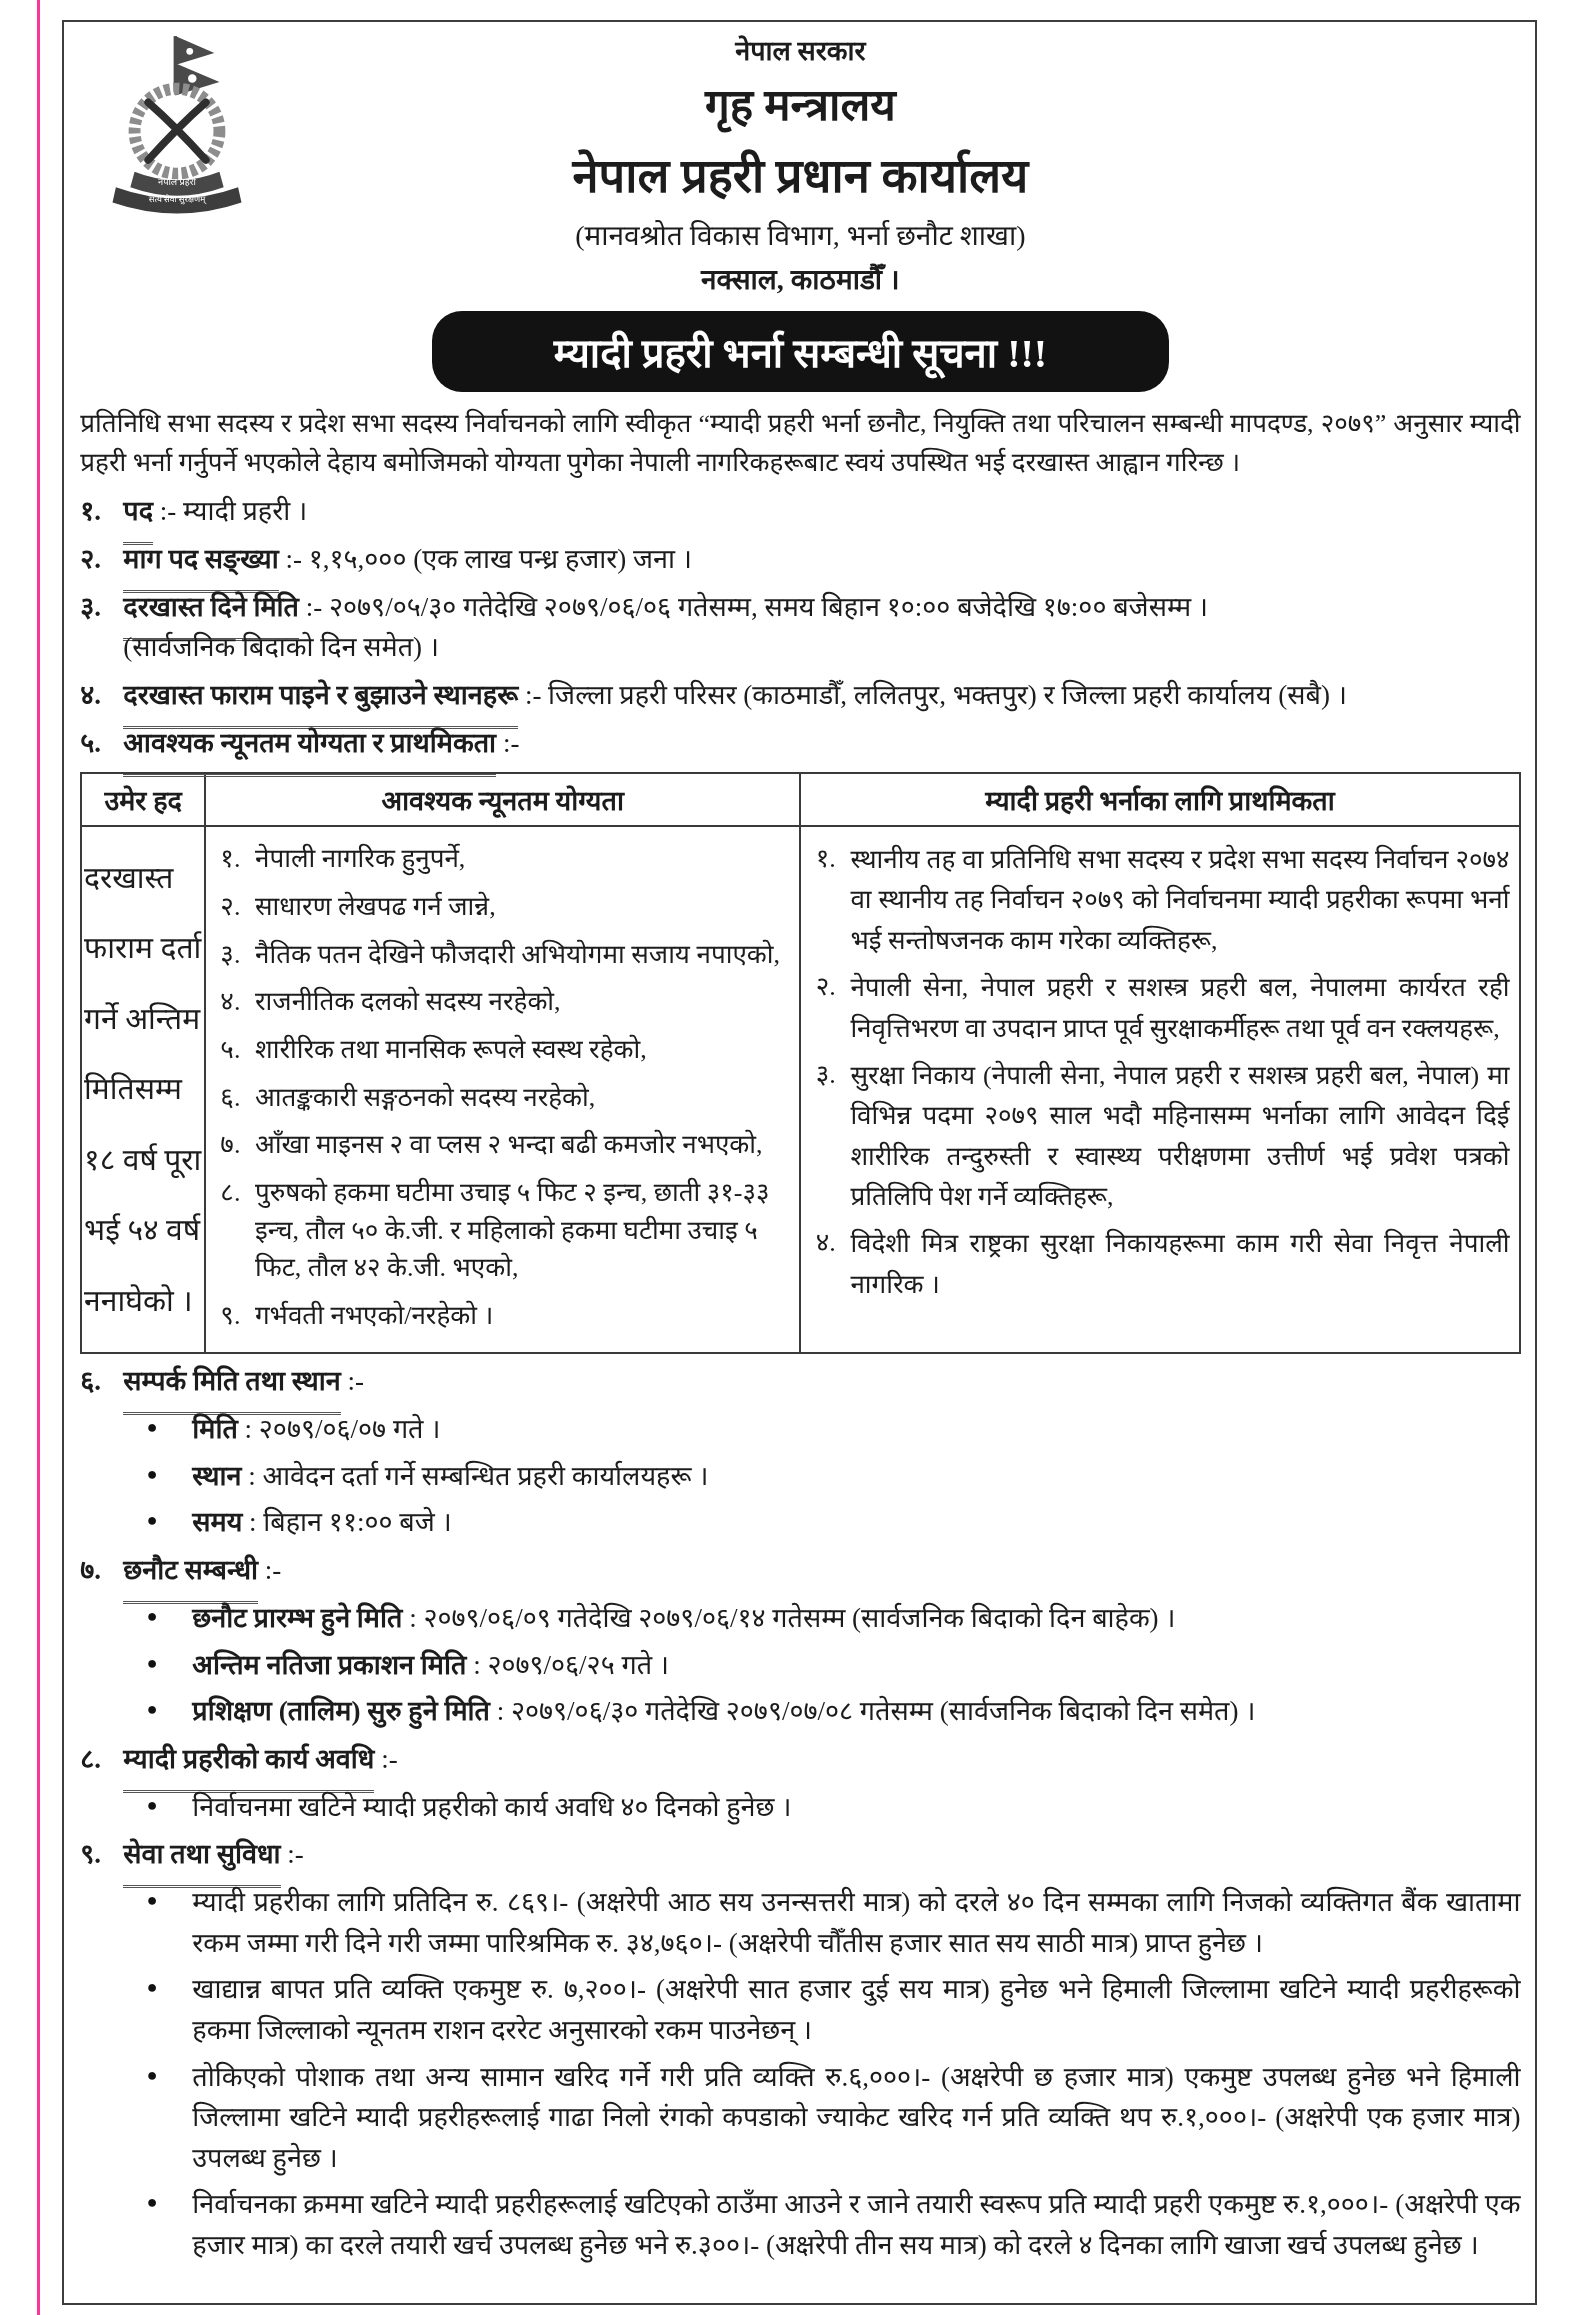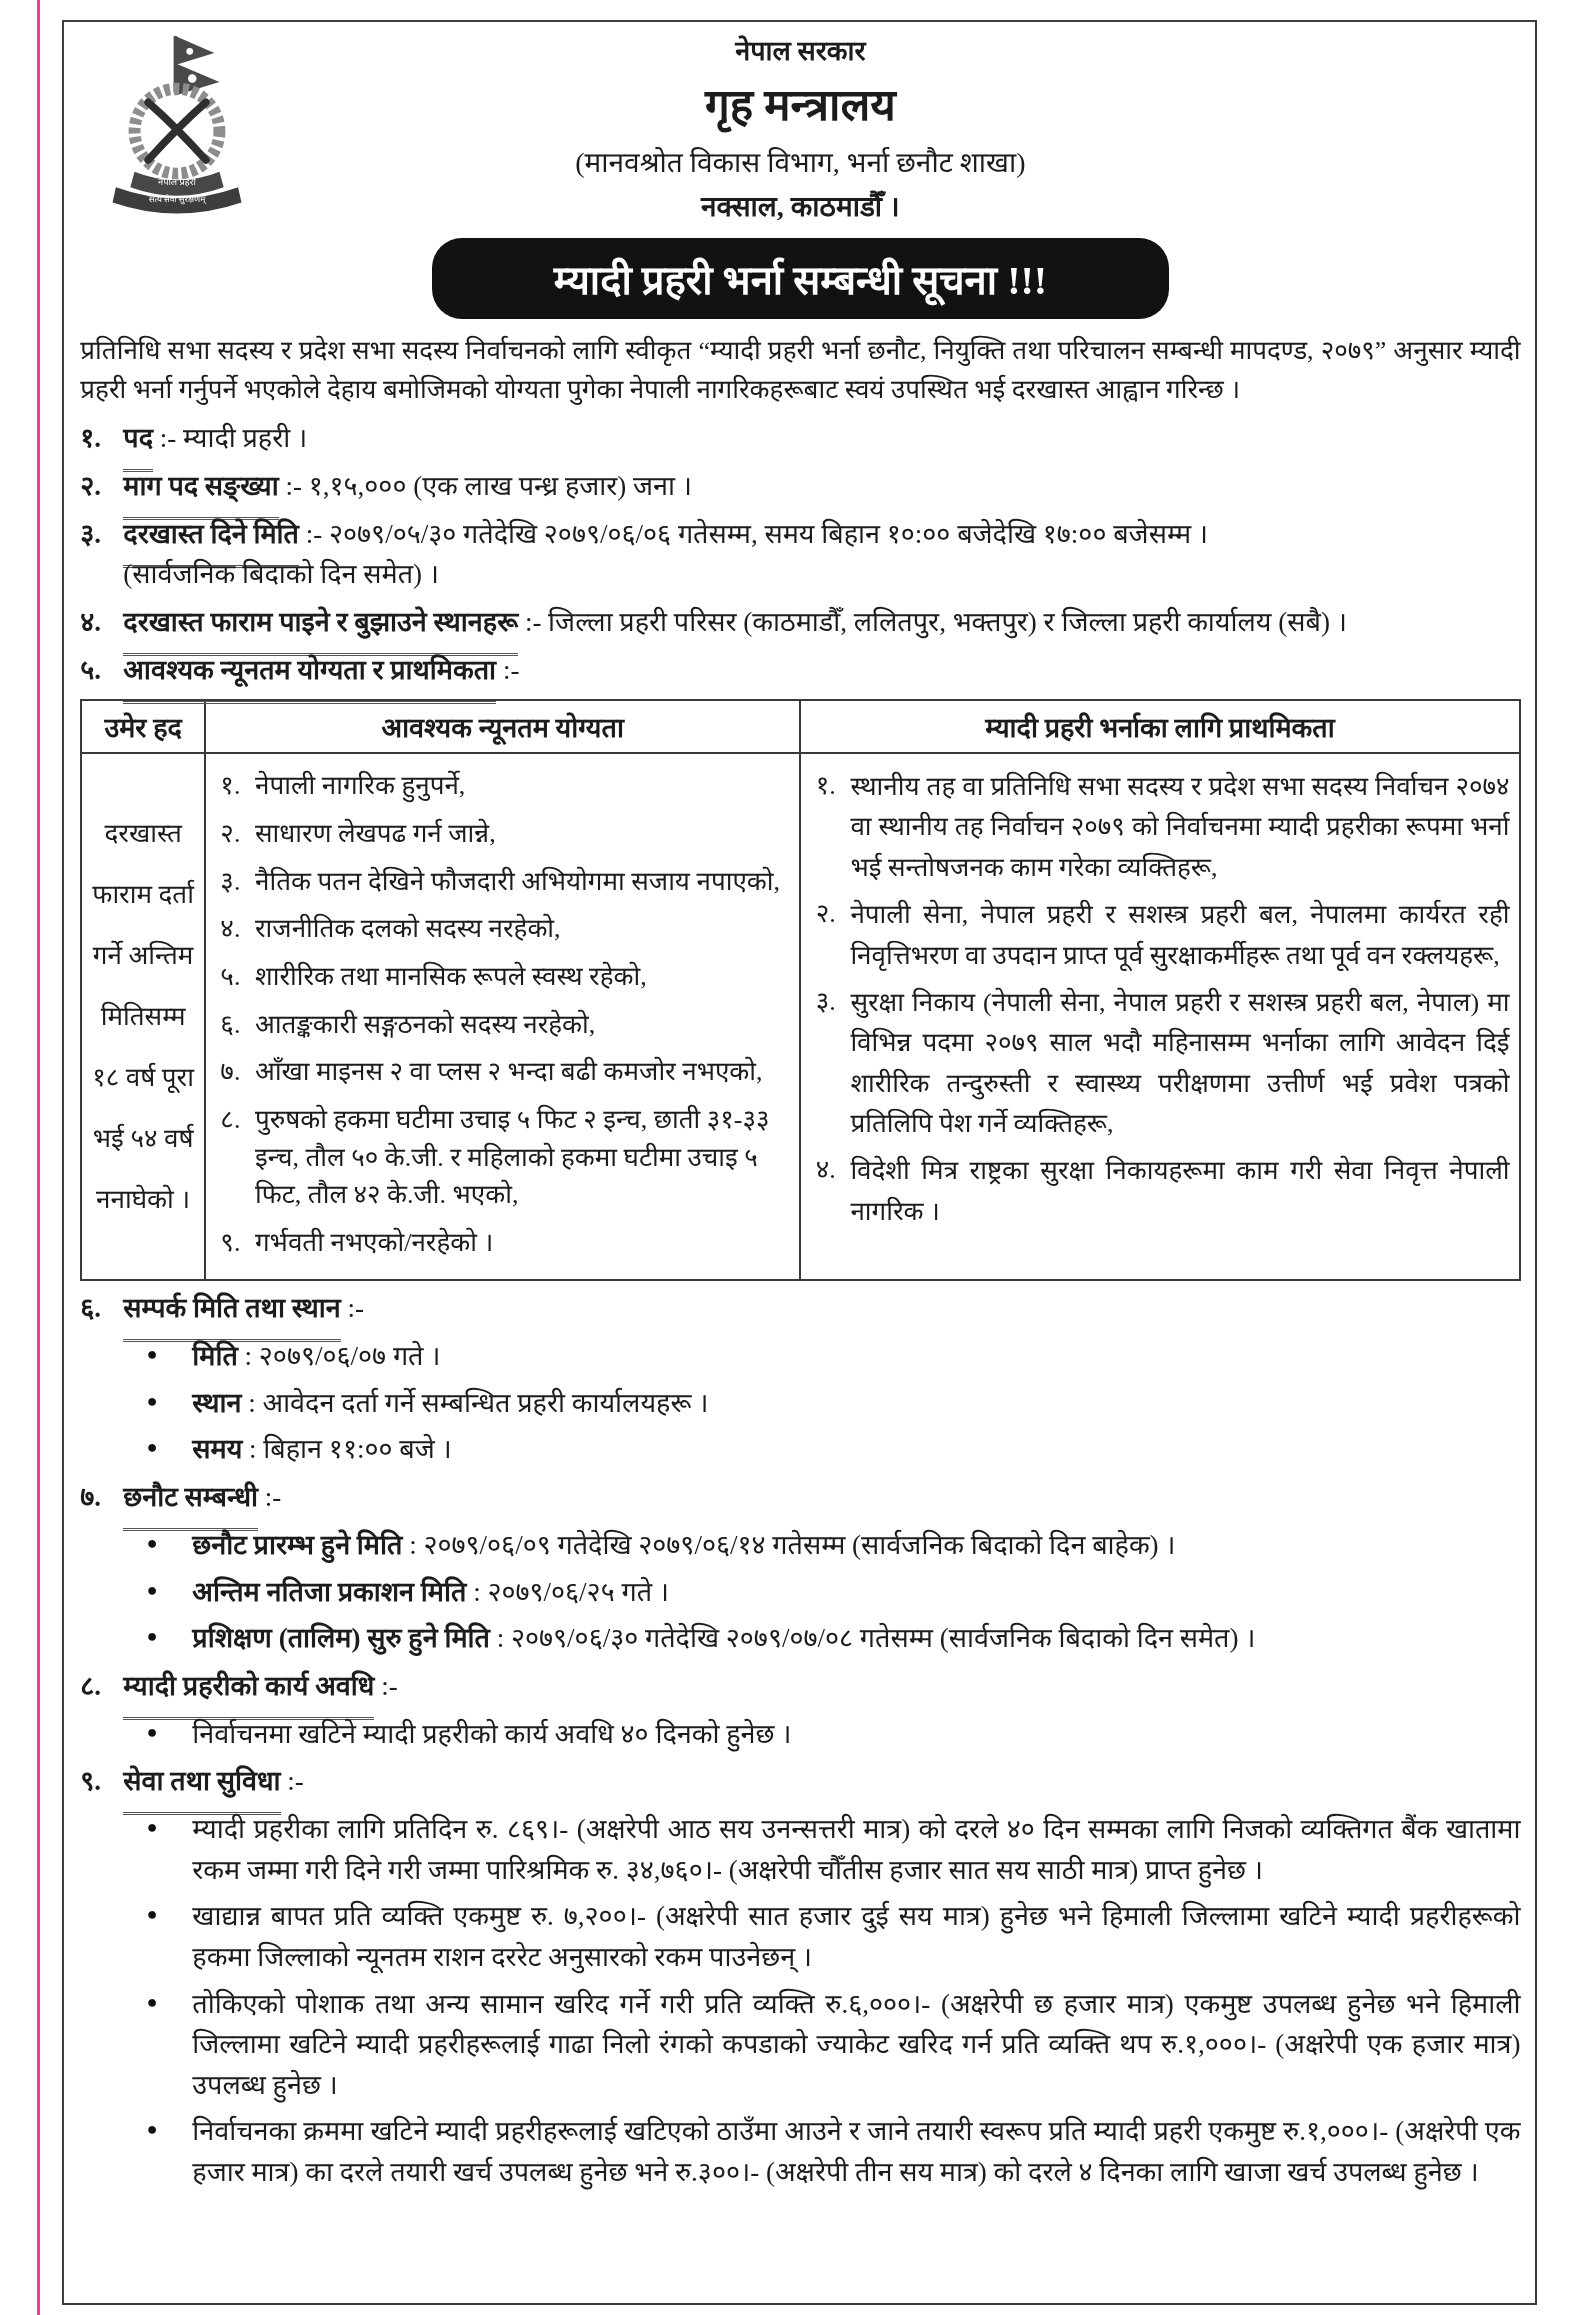--- a/index.html
+++ b/index.html
@@ -37,21 +37,21 @@
   
   .sub { margin:1.8px 0 3.6px 43px; }
   .bullet { display:flex; font-size:27px; line-height:1.5; margin:6.3px 0; }
   .bullet .dot { flex:none; width:69px; padding-left:23.5px; font-size:18px; line-height:2.1; color:#111; }
   .bullet .text { flex:1; text-align:justify; }
   .blabel { font-weight:bold; }
   
   table.qual { width:100%; border-collapse:collapse; margin:9px 0 3.6px 0; }
   table.qual th, table.qual td { border:2.7px solid #3a3a3a; }
   table.qual th { font-size:27px; font-weight:bold; padding:7.2px 3.6px; text-align:center; }
-  td.age { width:8.6%; text-align:center; font-size:26px; line-height:2.35; vertical-align:middle; padding:5.4px 1.8px; }
+  td.age { width:8.6%; text-align:left; font-size:30px; line-height:2.35; vertical-align:middle; padding:5.4px 1.8px; }
   td.qcol { width:41.4%; vertical-align:top; padding:12.7px 7.2px 7.2px 9px; }
   td.pcol { width:50%; vertical-align:top; padding:12.7px 9px 7.2px 9px; }
   .trow { display:flex; font-size:26px; line-height:1.45; margin-bottom:10px; }
   .trow .tnum { flex:none; width:40px; padding-left:5.4px; }
   .trow .ttext { flex:1; }
   td.pcol .trow { margin-bottom:7.2px; }
   td.pcol .ttext { text-align:justify; line-height:1.55; }
 </style>
 </head>
 <body>
@@ -76,20 +76,21 @@
       </g>
       <g>
         <path d="M40 166 Q 90 186 140 166 L 145 184 Q 90 204 35 184 Z" fill="#474747"></path>
         <path d="M18 184 Q 90 210 162 184 L 166 202 Q 90 228 14 202 Z" fill="#3d3d3d"></path>
         <text x="90" y="182" text-anchor="middle" font-size="11" fill="#ffffff">नेपाल प्रहरी</text>
         <text x="90" y="201" text-anchor="middle" font-size="10" fill="#ffffff">सत्य सेवा सुरक्षणम्</text>
       </g>
     </svg>
     <div class="l1">नेपाल सरकार</div>
     <div class="l2">गृह मन्त्रालय</div>
+    <div class="l3">नेपाल प्रहरी प्रधान कार्यालय</div>
     <div class="l4">(मानवश्रोत विकास विभाग, भर्ना छनौट शाखा)</div>
     <div class="l5">नक्साल, काठमाडौँ ।</div>
   </div>
 
   <div class="banner">म्यादी प्रहरी भर्ना सम्बन्धी सूचना !!!</div>
 
   <p class="intro">प्रतिनिधि सभा सदस्य र प्रदेश सभा सदस्य निर्वाचनको लागि स्वीकृत “म्यादी प्रहरी भर्ना छनौट, नियुक्ति तथा परिचालन सम्बन्धी मापदण्ड, २०७९” अनुसार म्यादी प्रहरी भर्ना गर्नुपर्ने भएकोले देहाय बमोजिमको योग्यता पुगेका नेपाली नागरिकहरूबाट स्वयं उपस्थित भई दरखास्त आह्वान गरिन्छ ।</p>
 
   <div class="item">
     <span class="num">१.</span>

